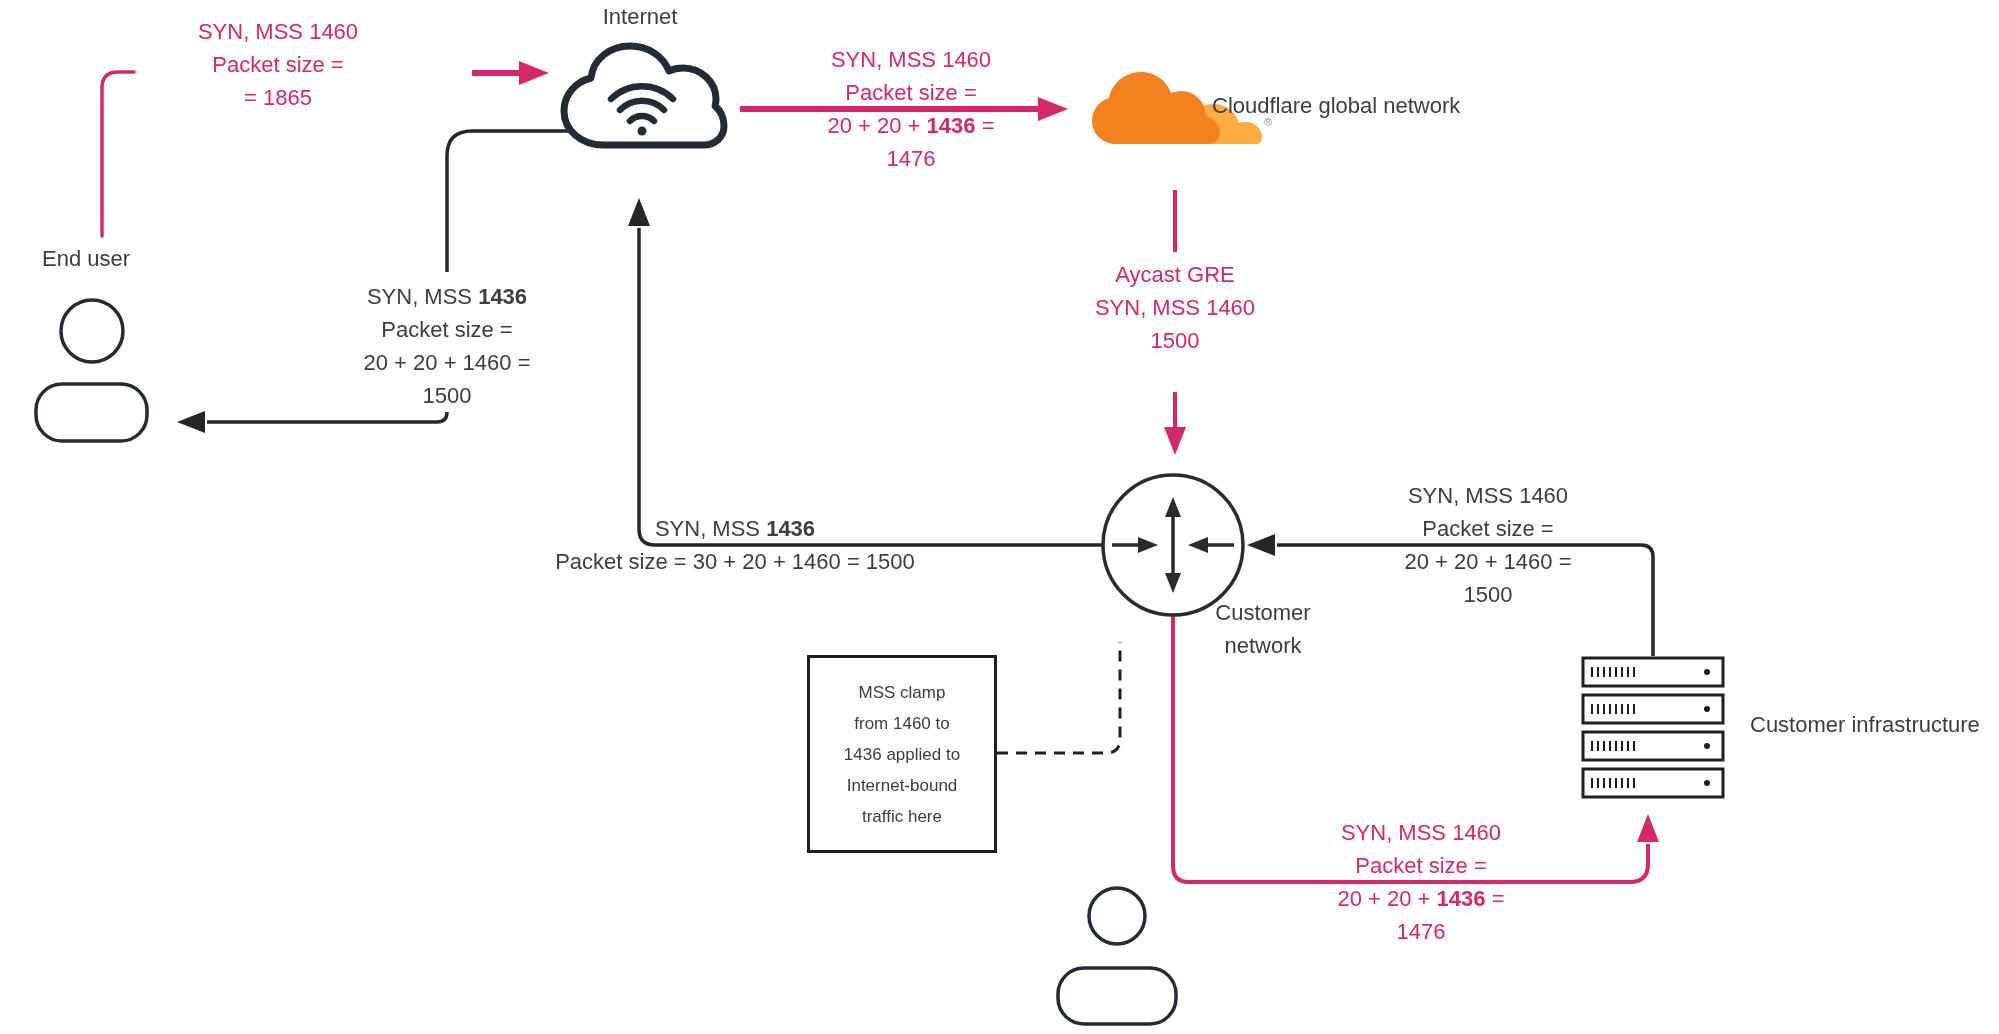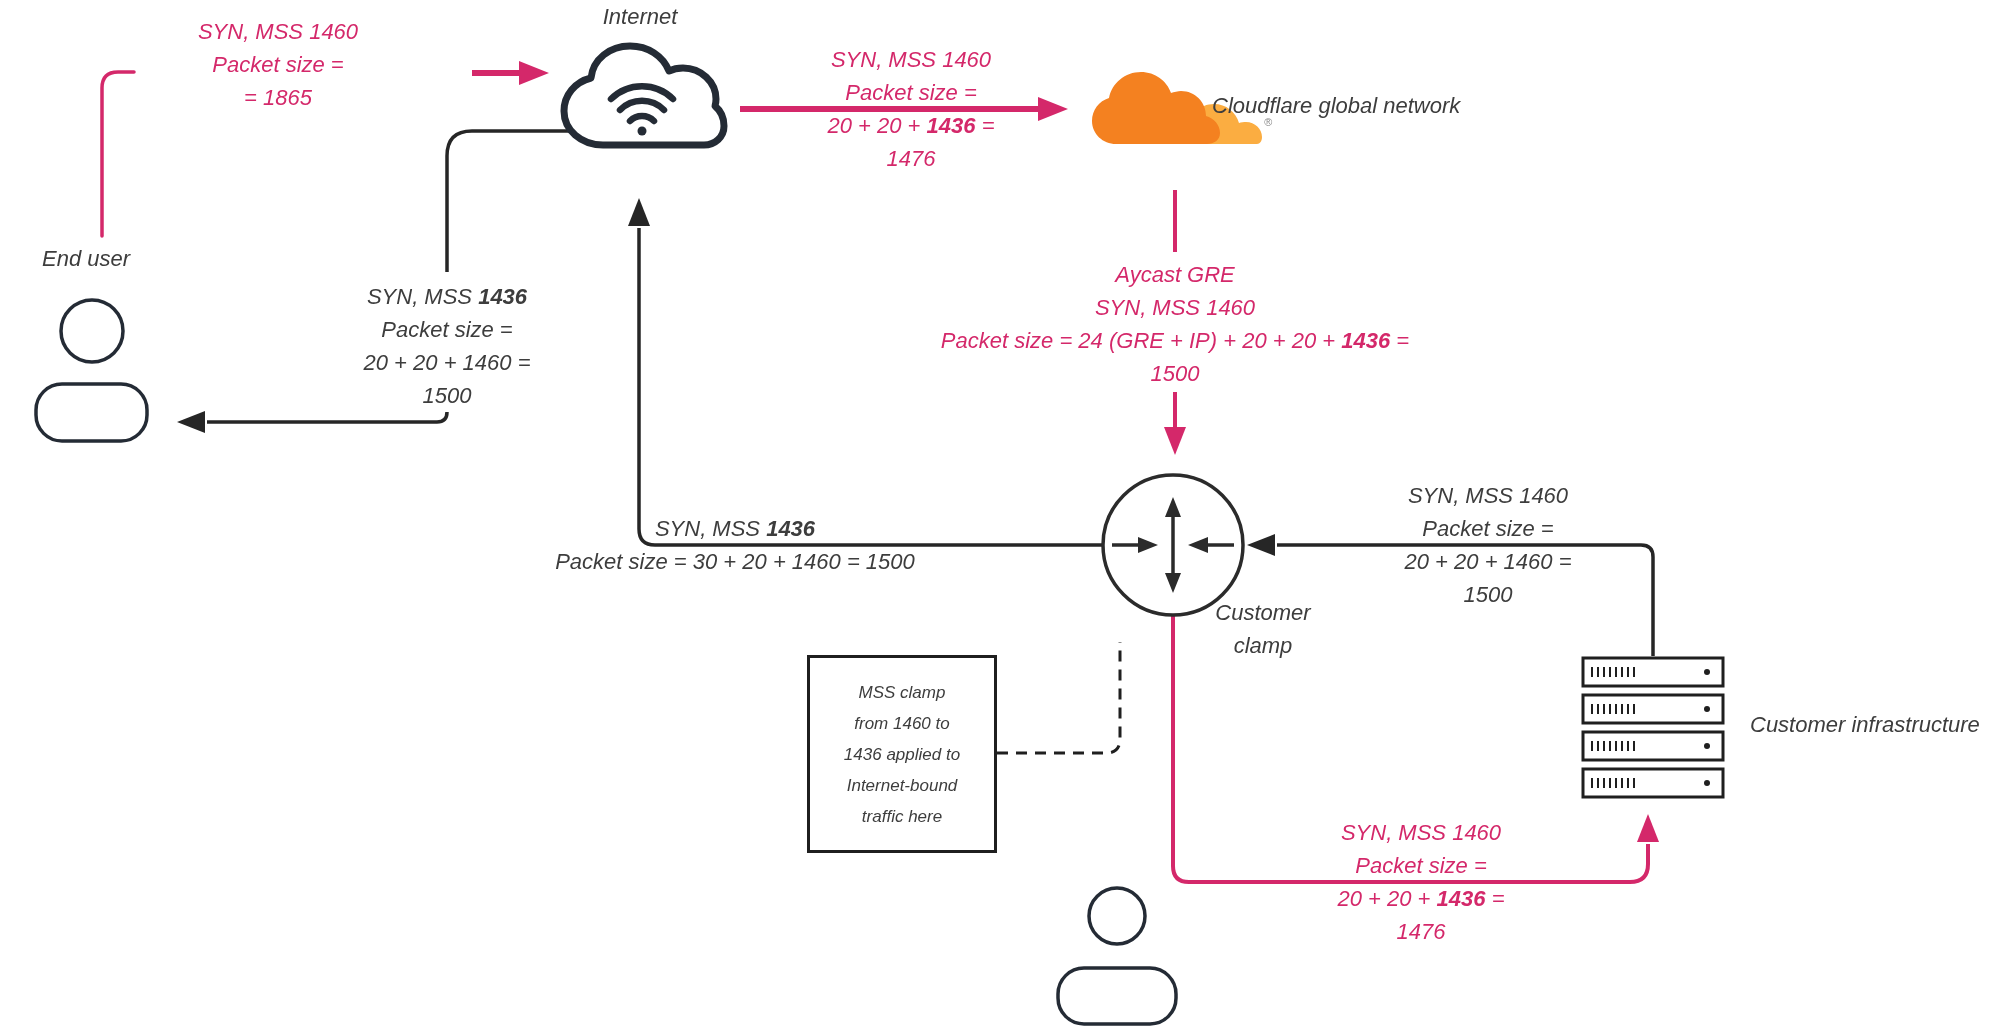--- a/index.html
+++ b/index.html
@@ -1,17 +1,17 @@
 <!DOCTYPE html>
 <html><head>
 <meta charset="utf-8">
 <style>
   html,body{margin:0;padding:0;background:#fff}
   .canvas{position:relative;width:1999px;height:1034px;background:#fff;overflow:hidden;
-          font-family:"Liberation Sans",sans-serif;font-style:italic;}
+          font-family:"Liberation Sans",sans-serif;}
   svg.layer{position:absolute;left:0;top:0}
   .ann{position:absolute;transform:translateX(-50%);text-align:center;font-size:22px;
        line-height:33px;white-space:nowrap}
   .ann b{font-weight:700}
   .pink{color:#d4286a}
   .blk{color:#3d3d3d}
   .lbl{position:absolute;font-size:22px;color:#3d3d3d;white-space:nowrap}
   .lbl.center{transform:translateX(-50%);text-align:center}
   .ln{display:block;height:33px}
   #ann-a{left:278px;top:15px}
@@ -151,21 +151,21 @@
   <div class="lbl center" id="lbl-internet">Internet</div>
 
   <div class="lbl" id="lbl-enduser">End user</div>
 
   <div class="lbl" id="lbl-cf">Cloudflare global network</div>
 
   <span class="reg">®</span>
 
   <div class="lbl center" id="lbl-router">
     <span class="ln">Customer</span>
-    <span class="ln">clamp</span>
+    <span class="ln">network</span>
   </div>
 
   <div class="lbl" id="lbl-infra">Customer infrastructure</div>
 
   <div class="ann pink" id="ann-a">
     <span class="ln">SYN, MSS 1460</span>
     <span class="ln">Packet size =</span>
     <span class="ln">= 1865</span>
   </div>
 
@@ -179,21 +179,20 @@
   <div class="ann blk" id="ann-c">
     <span class="ln"><span>SYN, MSS </span><b>1436</b></span>
     <span class="ln">Packet size =</span>
     <span class="ln">20 + 20 + 1460 =</span>
     <span class="ln">1500</span>
   </div>
 
   <div class="ann pink" id="ann-d">
     <span class="ln">Aycast GRE</span>
     <span class="ln">SYN, MSS 1460</span>
-    <span class="ln"><span>Packet size = 24 (GRE + IP) + 20 + 20 + </span><b>1436</b><span> =</span></span>
     <span class="ln">1500</span>
   </div>
 
   <div class="ann blk" id="ann-e">
     <span class="ln"><span>SYN, MSS </span><b>1436</b></span>
     <span class="ln">Packet size = 30 + 20 + 1460 = 1500</span>
   </div>
 
   <div class="ann blk" id="ann-f">
     <span class="ln">SYN, MSS 1460</span>

